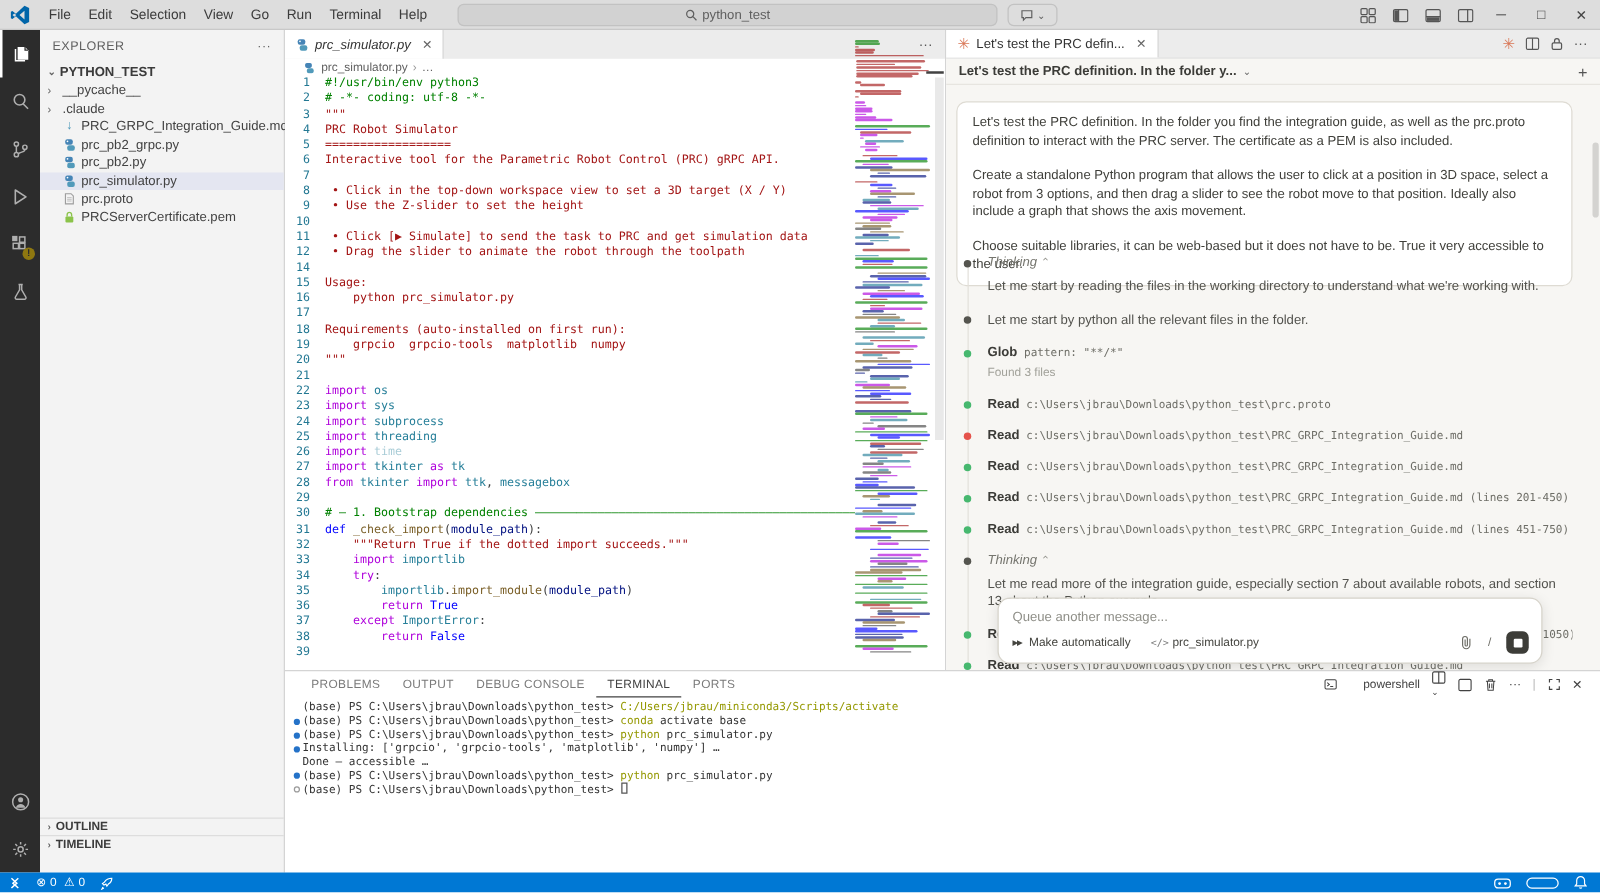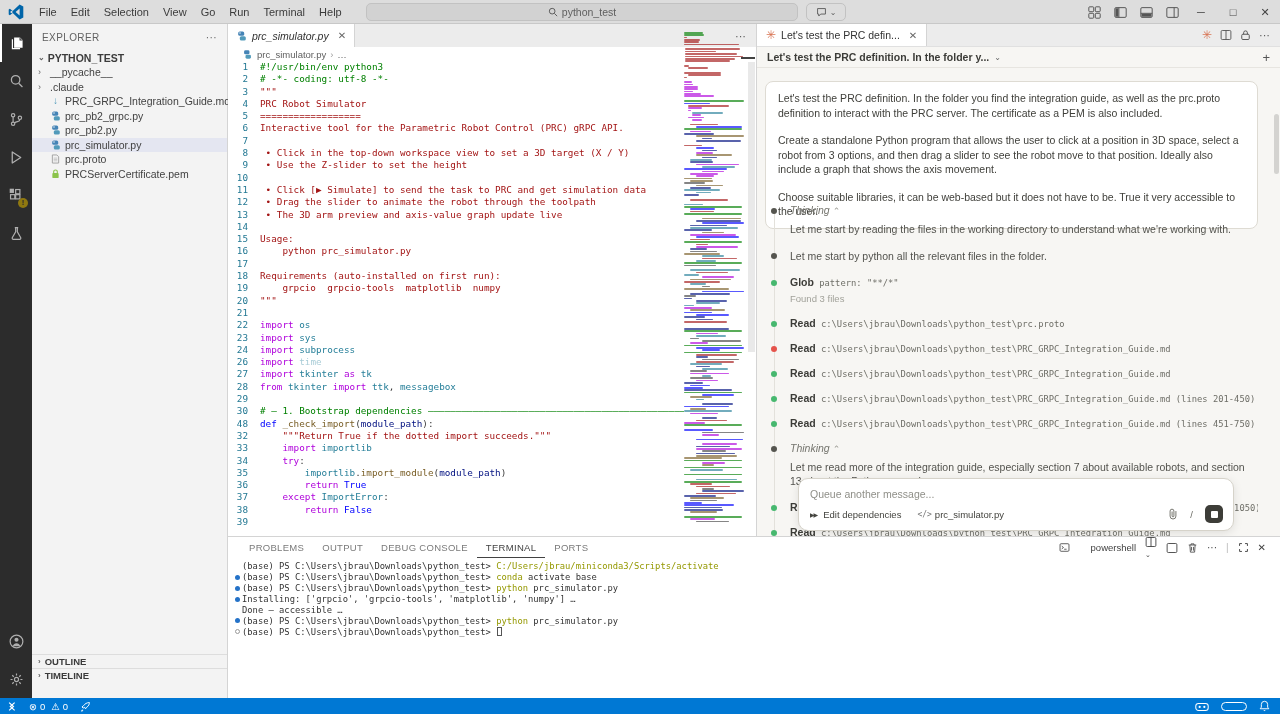--- a/index.html
+++ b/index.html
@@ -364,38 +364,38 @@
       <div class="cl"><span class="ln">3</span><span class="ct"><span class="tk-st">"""</span></span></div>
       <div class="cl"><span class="ln">4</span><span class="ct"><span class="tk-st">PRC Robot Simulator</span></span></div>
       <div class="cl"><span class="ln">5</span><span class="ct"><span class="tk-st">==================</span></span></div>
       <div class="cl"><span class="ln">6</span><span class="ct"><span class="tk-st">Interactive tool for the Parametric Robot Control (PRC) gRPC API.</span></span></div>
       <div class="cl"><span class="ln">7</span><span class="ct"></span></div>
       <div class="cl"><span class="ln">8</span><span class="ct"><span class="tk-st"> • Click in the top-down workspace view to set a 3D target (X / Y)</span></span></div>
       <div class="cl"><span class="ln">9</span><span class="ct"><span class="tk-st"> • Use the Z-slider to set the height</span></span></div>
       <div class="cl"><span class="ln">10</span></div>
       <div class="cl"><span class="ln">11</span><span class="ct"><span class="tk-st"> • Click [▶ Simulate] to send the task to PRC and get simulation data</span></span></div>
       <div class="cl"><span class="ln">12</span><span class="ct"><span class="tk-st"> • Drag the slider to animate the robot through the toolpath</span></span></div>
-      <div class="cl"><span class="ln">13</span><span class="ct"><span class="tk-st"> • The 3D arm preview and axis-value graph update live</span></span></div>
       <div class="cl"><span class="ln">14</span><span class="ct"></span></div>
       <div class="cl"><span class="ln">15</span><span class="ct"><span class="tk-st">Usage:</span></span></div>
       <div class="cl"><span class="ln">16</span><span class="ct"><span class="tk-st">    python prc_simulator.py</span></span></div>
       <div class="cl"><span class="ln">17</span><span class="ct"></span></div>
       <div class="cl"><span class="ln">18</span><span class="ct"><span class="tk-st">Requirements (auto-installed on first run):</span></span></div>
       <div class="cl"><span class="ln">19</span><span class="ct"><span class="tk-st">    grpcio  grpcio-tools  matplotlib  numpy</span></span></div>
       <div class="cl"><span class="ln">20</span><span class="ct"><span class="tk-st">"""</span></span></div>
       <div class="cl"><span class="ln">21</span><span class="ct"></span></div>
       <div class="cl"><span class="ln">22</span><span class="ct"><span class="tk-kw">import </span><span class="tk-md">os</span></span></div>
       <div class="cl"><span class="ln">23</span><span class="ct"><span class="tk-kw">import </span><span class="tk-md">sys</span></span></div>
       <div class="cl"><span class="ln">24</span><span class="ct"><span class="tk-kw">import </span><span class="tk-md">subprocess</span></span></div>
+      <div class="cl"><span class="ln">25</span><span class="ct"><span class="tk-kw">import </span><span class="tk-md">threading</span></span></div>
       <div class="cl"><span class="ln">26</span><span class="ct"><span class="tk-kw">import </span><span class="tk-gy">time</span></span></div>
       <div class="cl"><span class="ln">27</span><span class="ct"><span class="tk-kw">import </span><span class="tk-md">tkinter</span><span class="tk-kw"> as </span><span class="tk-md">tk</span></span></div>
       <div class="cl"><span class="ln">28</span><span class="ct"><span class="tk-kw">from </span><span class="tk-md">tkinter</span><span class="tk-kw"> import </span><span class="tk-md">ttk</span><span class="tk-tx">, </span><span class="tk-md">messagebox</span></span></div>
       <div class="cl"><span class="ln">29</span><span class="ct"></span></div>
       <div class="cl"><span class="ln">30</span><span class="ct"><span class="tk-cm"># — 1. Bootstrap dependencies ———————————————————————————————————————————————</span></span></div>
-      <div class="cl"><span class="ln">48</span><span class="ct"><span class="tk-kb">def </span><span class="tk-fn">_check_import</span><span class="tk-tx">(</span><span class="tk-pr">module_path</span><span class="tk-tx">):</span></span></div>
+      <div class="cl"><span class="ln">31</span><span class="ct"><span class="tk-kb">def </span><span class="tk-fn">_check_import</span><span class="tk-tx">(</span><span class="tk-pr">module_path</span><span class="tk-tx">):</span></span></div>
       <div class="cl"><span class="ln">32</span><span class="ct"><span class="tk-st">    """Return True if the dotted import succeeds."""</span></span></div>
       <div class="cl"><span class="ln">33</span><span class="ct"><span class="tk-tx">    </span><span class="tk-kw">import </span><span class="tk-md">importlib</span></span></div>
       <div class="cl"><span class="ln">34</span><span class="ct"><span class="tk-tx">    </span><span class="tk-kw">try</span><span class="tk-tx">:</span></span></div>
       <div class="cl"><span class="ln">35</span><span class="ct"><span class="tk-tx">        </span><span class="tk-md">importlib</span><span class="tk-tx">.</span><span class="tk-fn">import_module</span><span class="tk-tx">(</span><span class="tk-pr">module_path</span><span class="tk-tx">)</span></span></div>
       <div class="cl"><span class="ln">36</span><span class="ct"><span class="tk-tx">        </span><span class="tk-kw">return </span><span class="tk-kb">True</span></span></div>
       <div class="cl"><span class="ln">37</span><span class="ct"><span class="tk-tx">    </span><span class="tk-kw">except </span><span class="tk-md">ImportError</span><span class="tk-tx">:</span></span></div>
       <div class="cl"><span class="ln">38</span><span class="ct"><span class="tk-tx">        </span><span class="tk-kw">return </span><span class="tk-kb">False</span></span></div>
       <div class="cl"><span class="ln">39</span><span class="ct"></span></div>
     </div>
   <div class="minimap" id="minimap">
@@ -676,21 +676,21 @@
         </div>
         <div class="ev" style="margin-bottom: 13px;">
           <span class="dot green"></span>
           <div class="ev-tool"><b>Read</b><span class="detail"> c:\Users\jbrau\Downloads\python_test\PRC_GRPC_Integration_Guide.md</span></div>
         </div>
       </div>
     <div class="chat-input-card">
       <div class="ci-placeholder">Queue another message...</div>
       <div class="ci-row">
         <span class="ci-ff">▶▶</span>
-        <span>Edit dependencies</span>
+        <span>Make automatically</span>
         <span class="ci-file">
           <span class="mono" style="font-size:8px;color:#777;">&lt;/&gt;</span>
           <span>prc_simulator.py</span>
         </span>
         <span class="ci-right">
           <span>
               <svg class="ic" width="10" height="12" viewBox="0 0 12 14">
                 <path d="M9.5 3.5v6a3.5 3.5 0 0 1-7 0v-6a2.3 2.3 0 0 1 4.6 0v5.8a1.1 1.1 0 0 1-2.2 0V4" fill="none" stroke="#6b6b64" stroke-width="1.1"></path>
               </svg>
             </span>

